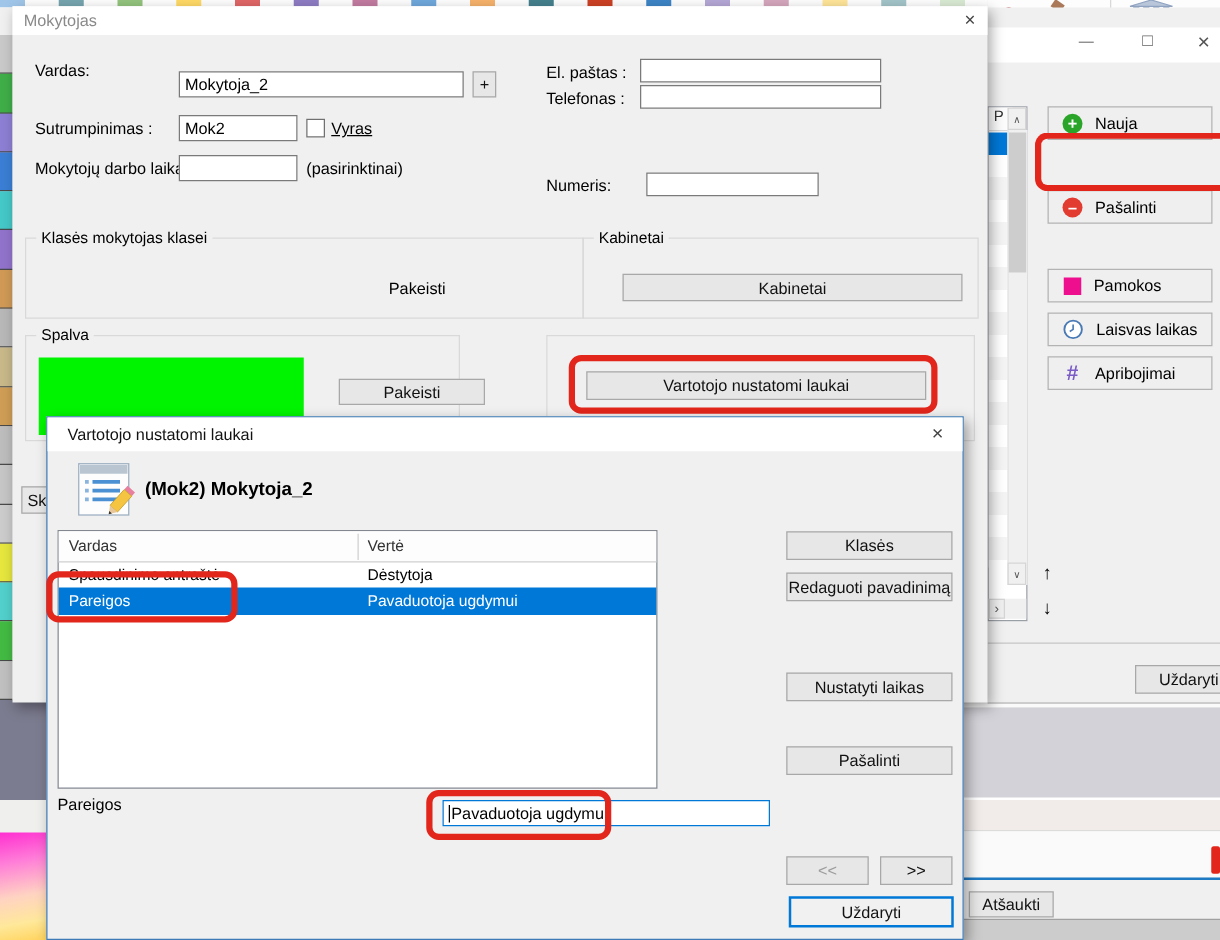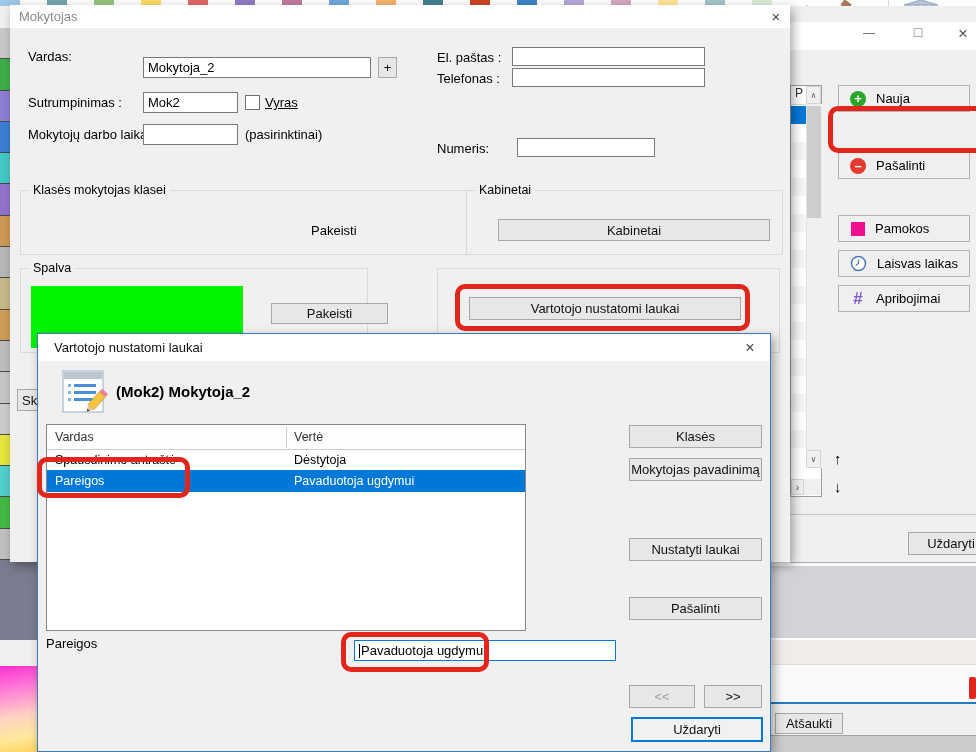--- a/index.html
+++ b/index.html
@@ -257,22 +257,22 @@
       </div>
       <div class="abs" style="left:0;top:45px;width:100%;height:22px;background:#0078d7;color:#fff;">
         <span class="tblcell" style="left:8px;top:4px;">Pareigos</span>
         <span class="tblcell" style="left:247px;top:4px;">Pavaduotoja ugdymui</span>
       </div>
     </div>
 
     <div class="marker abs" style="left:-1px;top:123px;width:153px;height:41px;"></div>
 
     <div class="winbtn abs" style="left:591px;top:91px;width:133px;height:23px;">Klasės</div>
-    <div class="winbtn abs" style="left:591px;top:124px;width:133px;height:23px;">Mokytojas pavadinimą</div>
-    <div class="winbtn abs" style="left:591px;top:204px;width:133px;height:23px;">Nustatyti laukai</div>
+    <div class="winbtn abs" style="left:591px;top:124px;width:133px;height:23px;">Redaguoti pavadinimą</div>
+    <div class="winbtn abs" style="left:591px;top:204px;width:133px;height:23px;">Nustatyti laikas</div>
     <div class="winbtn abs" style="left:591px;top:263px;width:133px;height:23px;">Pašalinti</div>
 
     <div class="flatlabel abs" style="left:8px;top:302px;">Pareigos</div>
     <div class="input abs" style="left:316px;top:306px;width:262px;height:21px;border:1px solid #0078d7;">
       <span style="display:inline-block;width:1px;height:14px;background:#000;margin-right:1px;"></span>
       <span>Pavaduotoja ugdymui</span>
     </div>
     <div class="marker abs" style="left:303px;top:298px;width:148px;height:40px;"></div>
 
     <div class="winbtn abs" style="left:591px;top:351px;width:66px;height:23px;color:#9d9d9d;">&lt;&lt;</div>

